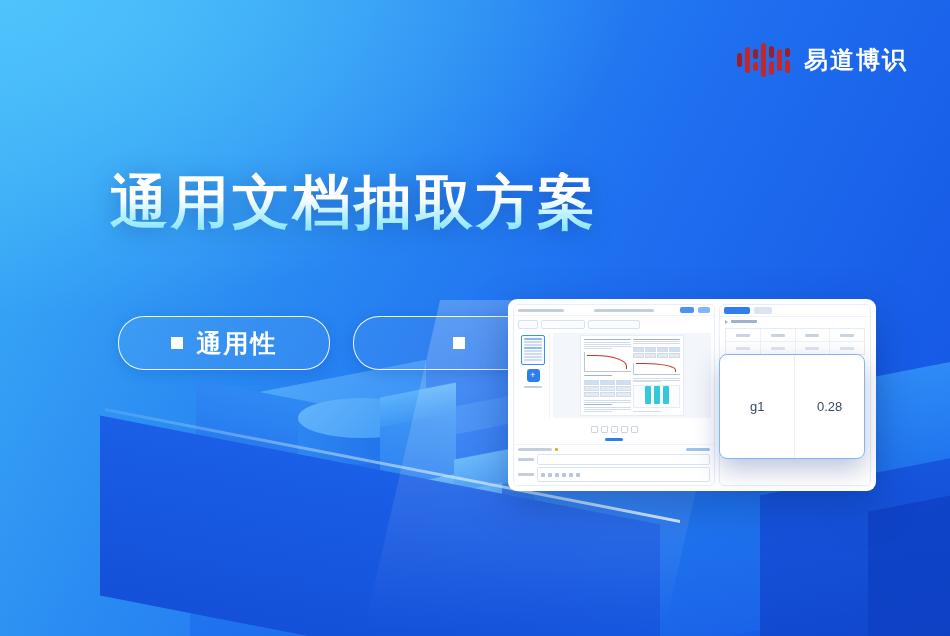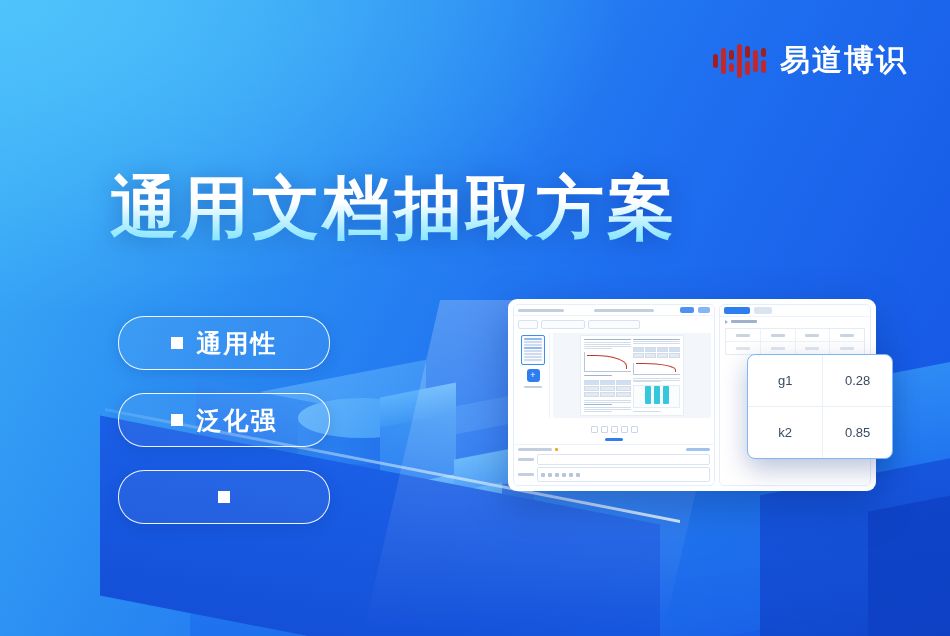--- a/index.html
+++ b/index.html
@@ -106,43 +106,43 @@
     transform:skewY(-11deg);
   }
 
   
   .logo{position:absolute;right:42px;top:40px;display:flex;align-items:center;gap:14px;}
   .logo-mark{display:flex;align-items:center;gap:3px;height:40px;}
   .logo-col{display:flex;flex-direction:column;justify-content:center;gap:3px;height:40px;}
   .logo-bar{width:5px;border-radius:3px;background:#c0282c;}
   .logo-bar.dark{background:#9e1f23;}
   .logo-text{
-    color:#fff;font-size:30px;font-weight:bold;letter-spacing:2px;
+    color:#fff;font-size:24px;font-weight:bold;letter-spacing:2px;
     font-family:Liberation Mono, monospace;
   }
 
   
   .kicker{
     position:absolute;left:117px;top:103px;
     font-size:43px;font-weight:bold;color:#ffffff;letter-spacing:3px;
     font-family:"DejaVu Sans","Liberation Sans",sans-serif;
     text-shadow:0 2px 10px rgba(8,48,140,.35);
   }
   .headline{
     position:absolute;left:110px;top:172px;
-    font-size:68px;font-weight:bold;letter-spacing:3px;line-height:1.05;
+    font-size:58px;font-weight:bold;letter-spacing:3px;line-height:1.05;
     font-family:"DejaVu Sans","Liberation Sans",sans-serif;
     background:linear-gradient(180deg,#ffffff 0%,#ffffff 42%,#b8f0ff 72%,#7fe4ff 100%);
     -webkit-background-clip:text;background-clip:text;
     -webkit-text-fill-color:transparent;color:transparent;
     filter:drop-shadow(0 3px 12px rgba(6,40,130,.38));
   }
 
   
-  .pills{position:absolute;left:118px;top:316px;display:flex;flex-direction:column;gap:23px;}
+  .pills{position:absolute;left:118px;top:316px;display:flex;flex-direction:row;gap:23px;}
   .pill{
     width:210px;height:52px;border-radius:26px;
     border:1.6px solid rgba(255,255,255,.92);
     display:flex;align-items:center;justify-content:center;gap:14px;
     background:rgba(255,255,255,.06);
     box-shadow:0 3px 14px rgba(10,50,140,.18);
   }
   .pill-bullet{width:12px;height:12px;background:#fff;display:block;}
   .pill-label{
     color:#fff;font-size:25px;font-weight:600;letter-spacing:2px;
@@ -240,21 +240,21 @@
   .res-cell:last-child{border-right:none;}
   .res-row:last-child .res-cell{border-bottom:none;}
   .res-cell b,.res-cell em{display:block;height:3px;width:14px;background:#c9d4e3;border-radius:1px;}
   .res-cell em{background:#dde5ef;}
 
   
   .callout{
     position:absolute;left:719px;top:354px;width:144px;height:103px;
     background:#ffffff;border:1.6px solid #7fb6f5;border-radius:8px;
     box-shadow:0 10px 26px rgba(8,40,120,.28);
-    display:flex;flex-direction:column;overflow:hidden;margin-left:28px;
+    display:flex;flex-direction:column;overflow:hidden;
   }
   .co-row{flex:1;display:flex;border-bottom:1px solid #e9eff7;}
   .co-row:last-child{border-bottom:none;}
   .co-key,.co-val{
     display:flex;align-items:center;justify-content:center;
     font-size:13px;color:#3a4a60;
     font-family:"Liberation Sans","DejaVu Sans",sans-serif;
   }
   .co-key{width:52%;border-right:1px solid #e9eff7;}
   .co-val{width:48%;}
@@ -321,24 +321,20 @@
 
   <div class="headline">通用文档抽取方案</div>
 
   <div class="pills">
     <div class="pill">
       <span class="pill-bullet"></span>
       <span class="pill-label">通用性</span>
     </div>
     <div class="pill">
       <span class="pill-bullet"></span>
-      <span class="pill-label">泛化强</span>
-    </div>
-    <div class="pill">
-      <span class="pill-bullet"></span>
     </div>
   </div>
 
   <div class="app">
     <div class="app-inner">
 
       <div class="app-left">
         <div class="app-topbar">
           <span class="tb-text" style="width:46px"></span>
           <span class="tb-text" style="width:60px;margin-left:26px"></span>
@@ -513,19 +509,15 @@
       </div>
 
     </div>
   </div>
 
   <div class="callout">
     <div class="co-row">
       <span class="co-key">g1</span>
       <span class="co-val">0.28</span>
     </div>
-    <div class="co-row">
-      <span class="co-key">k2</span>
-      <span class="co-val">0.85</span>
-    </div>
   </div>
 
 </div>
 
 </body></html>

